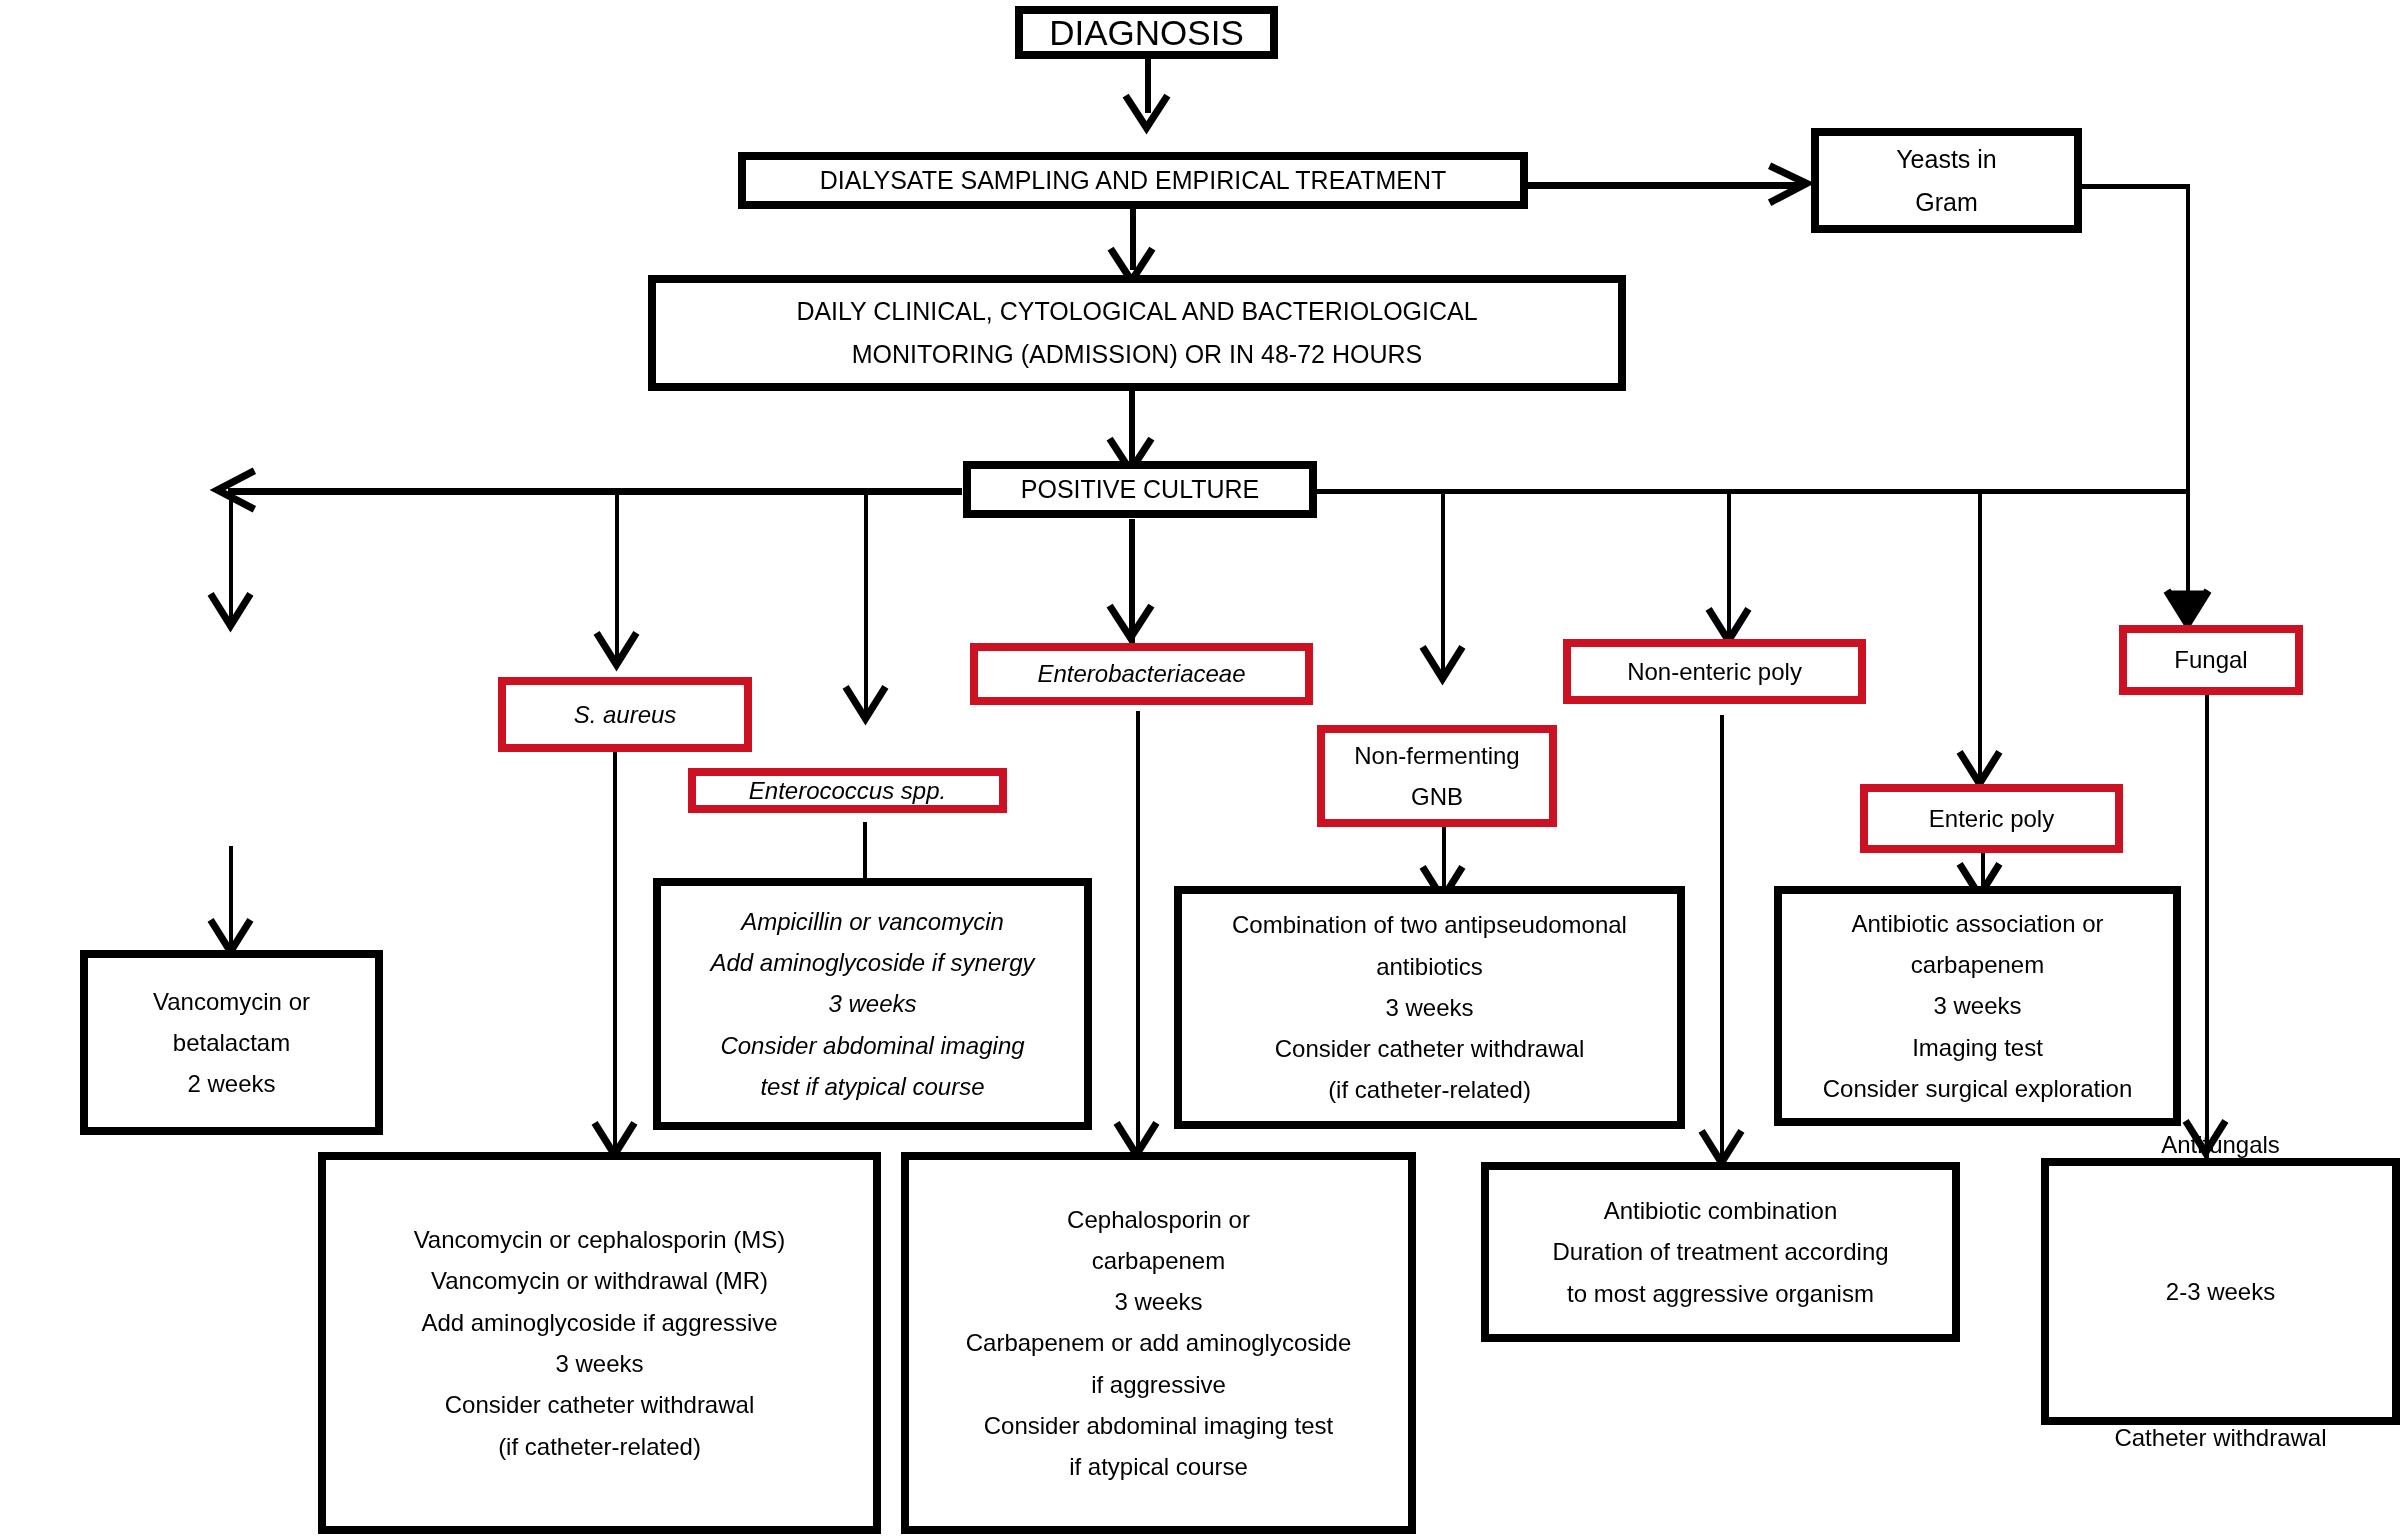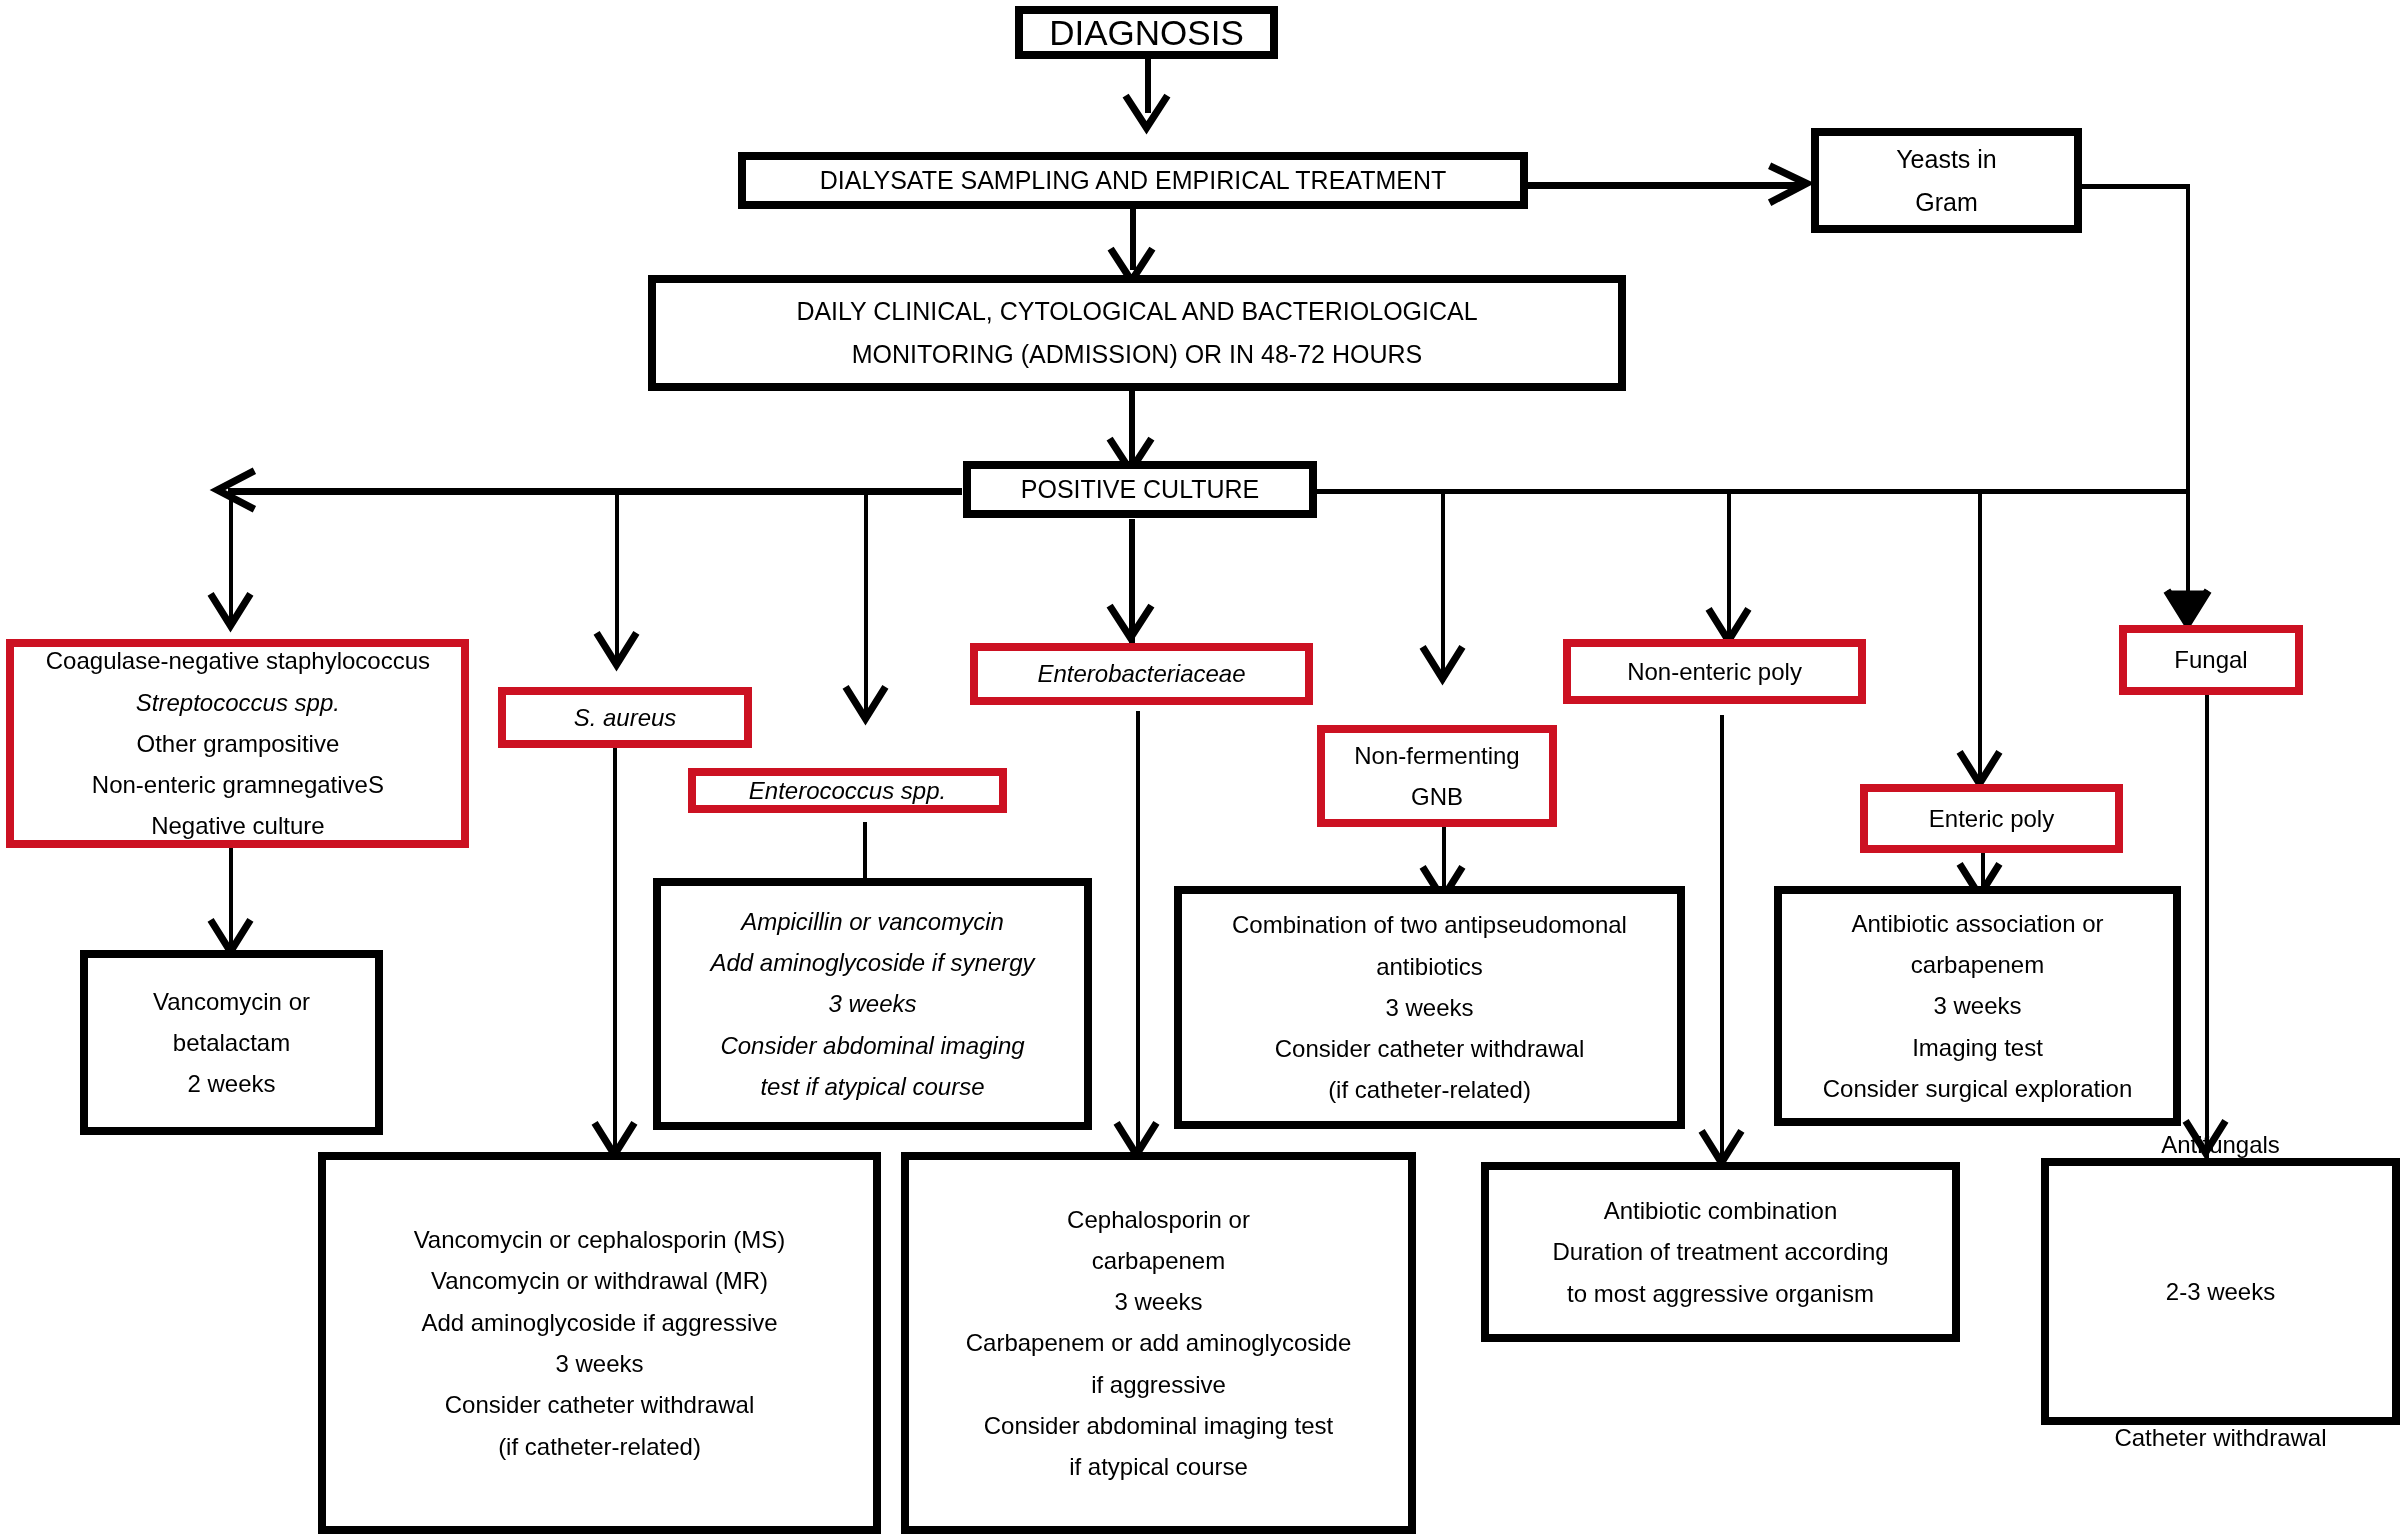--- a/index.html
+++ b/index.html
@@ -156,29 +156,22 @@
 
   <div class="node black fs-31" style="left:648px;top:275px;width:978px;height:116px;">
     <span class="ln">DAILY CLINICAL, CYTOLOGICAL AND BACTERIOLOGICAL</span>
     <span class="ln">MONITORING (ADMISSION) OR IN 48-72 HOURS</span>
   </div>
 
   <div class="node black fs-31" style="left:963px;top:461px;width:354px;height:57px;text-align:center;">
     <span class="ln">POSITIVE CULTURE</span>
   </div>
 
-  <div class="node red fs-30" style="left:6.4px;top:639px;width:463px;height:209px;">
-    <span class="ln">Coagulase-negative staphylococcus</span>
-    <span class="ln it">Streptococcus spp.</span>
-    <span class="ln">Other grampositive</span>
-    <span class="ln">Non-enteric gramnegativeS</span>
-    <span class="ln">Negative culture</span>
-  </div>
-
-  <div class="node red fs-30" style="left:498px;top:677px;width:254px;height:61px;margin-top:10px;">
+
+  <div class="node red fs-30" style="left:498px;top:677px;width:254px;height:75px;">
     <span class="ln it">S. aureus</span>
   </div>
 
   <div class="node red fs-30" style="left:688px;top:768px;width:319px;height:45px;">
     <span class="ln it">Enterococcus spp.</span>
   </div>
 
   <div class="node red fs-30" style="left:970px;top:643px;width:343px;height:62px;">
     <span class="ln it">Enterobacteriaceae</span>
   </div>

